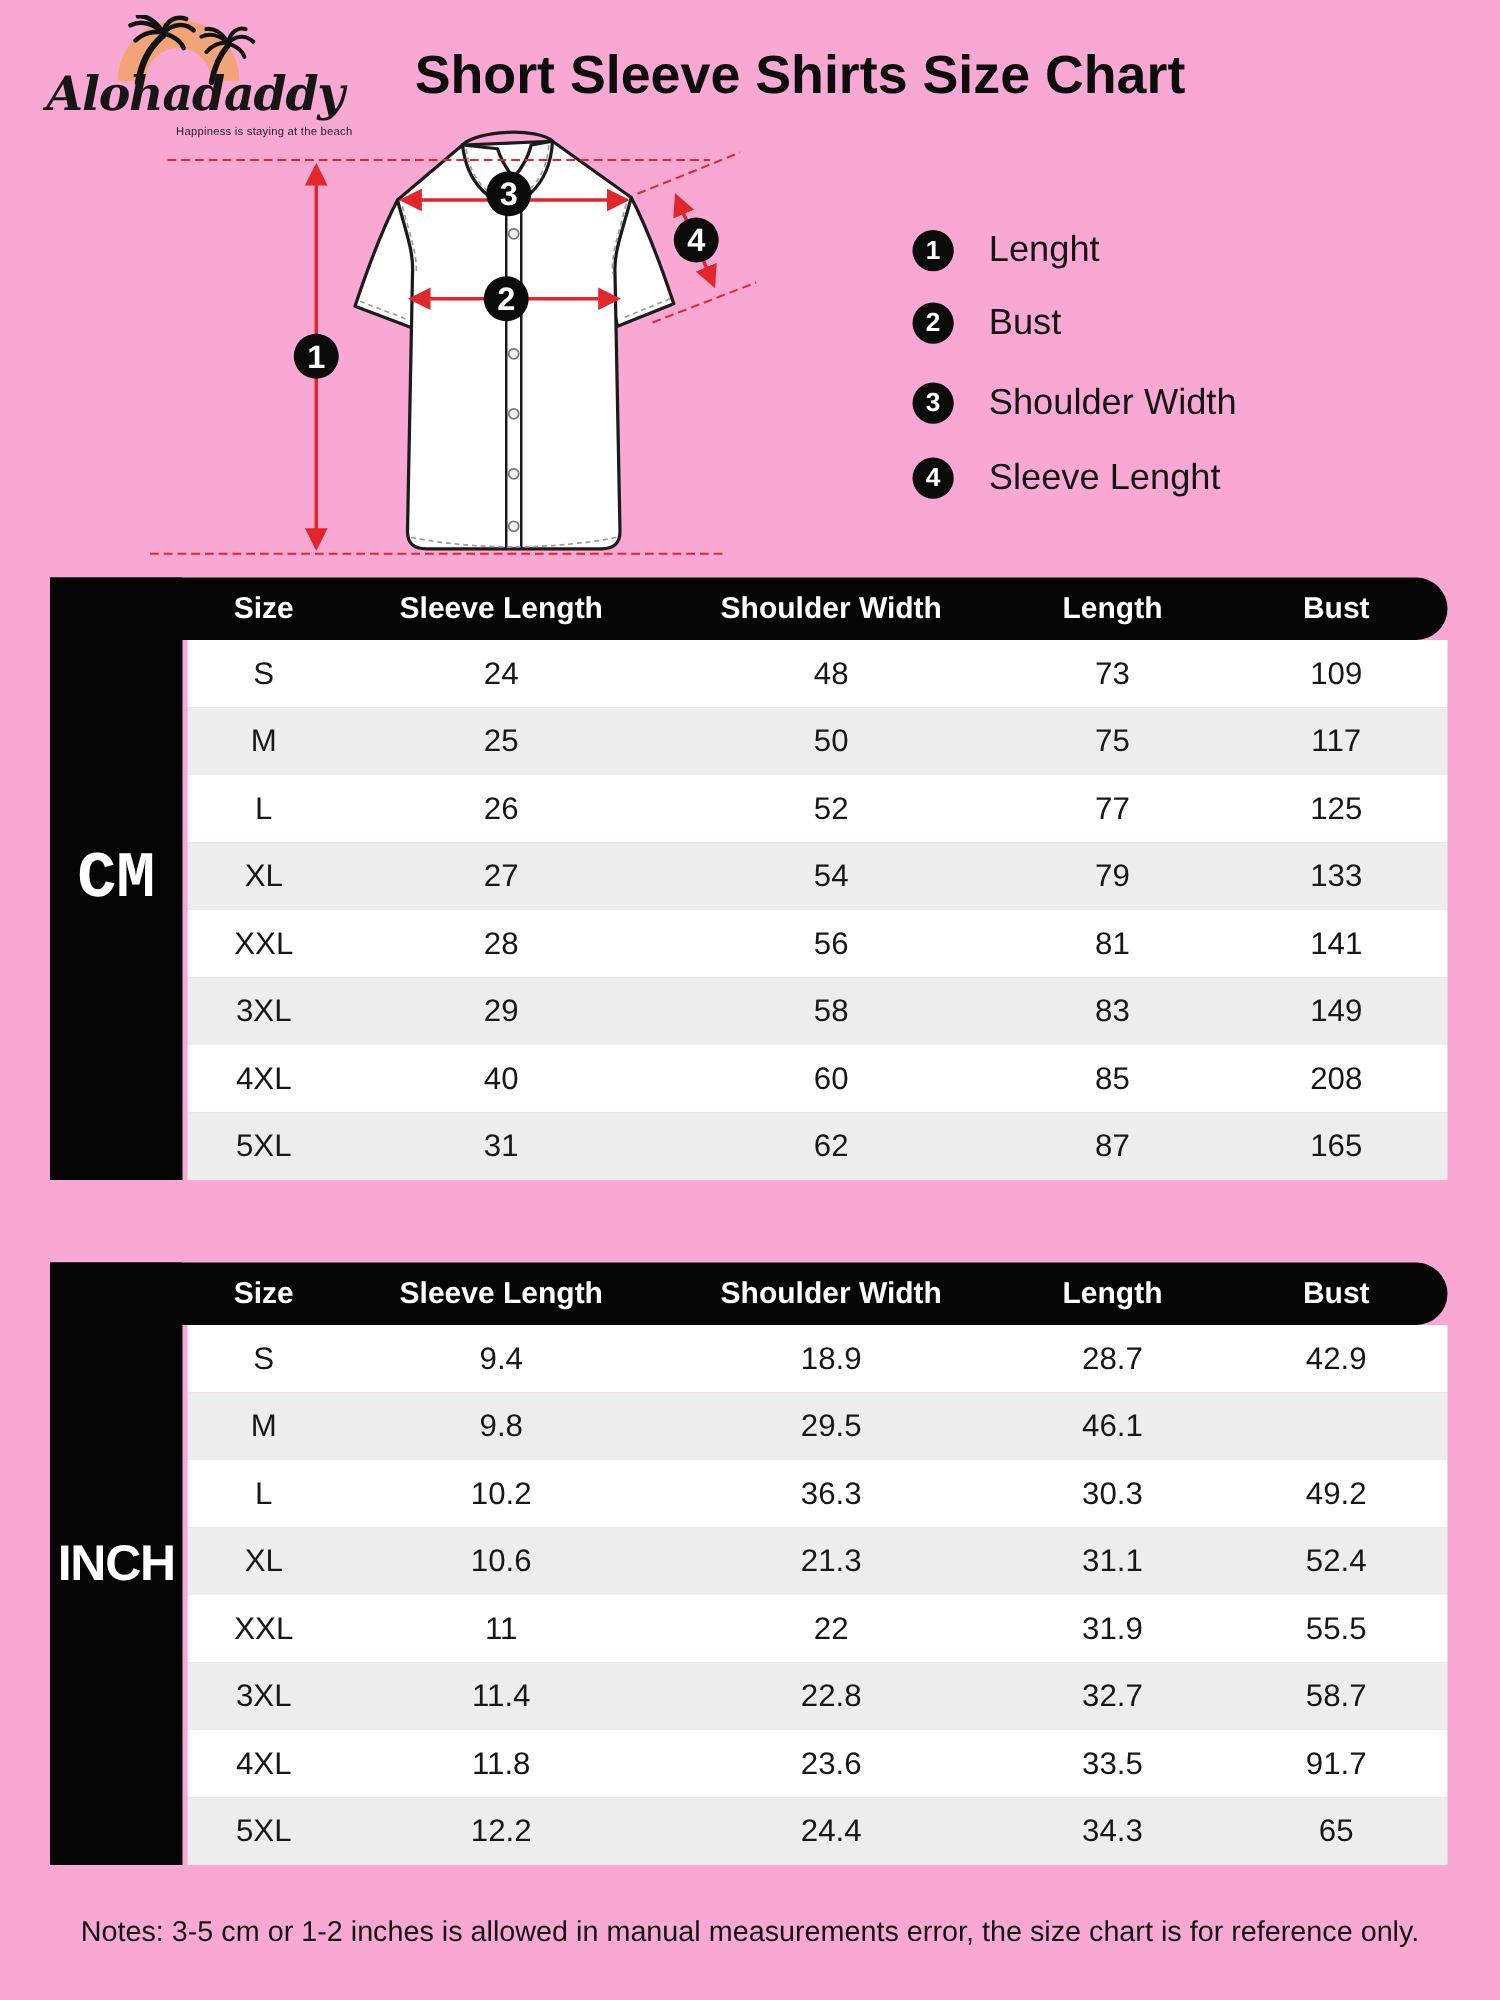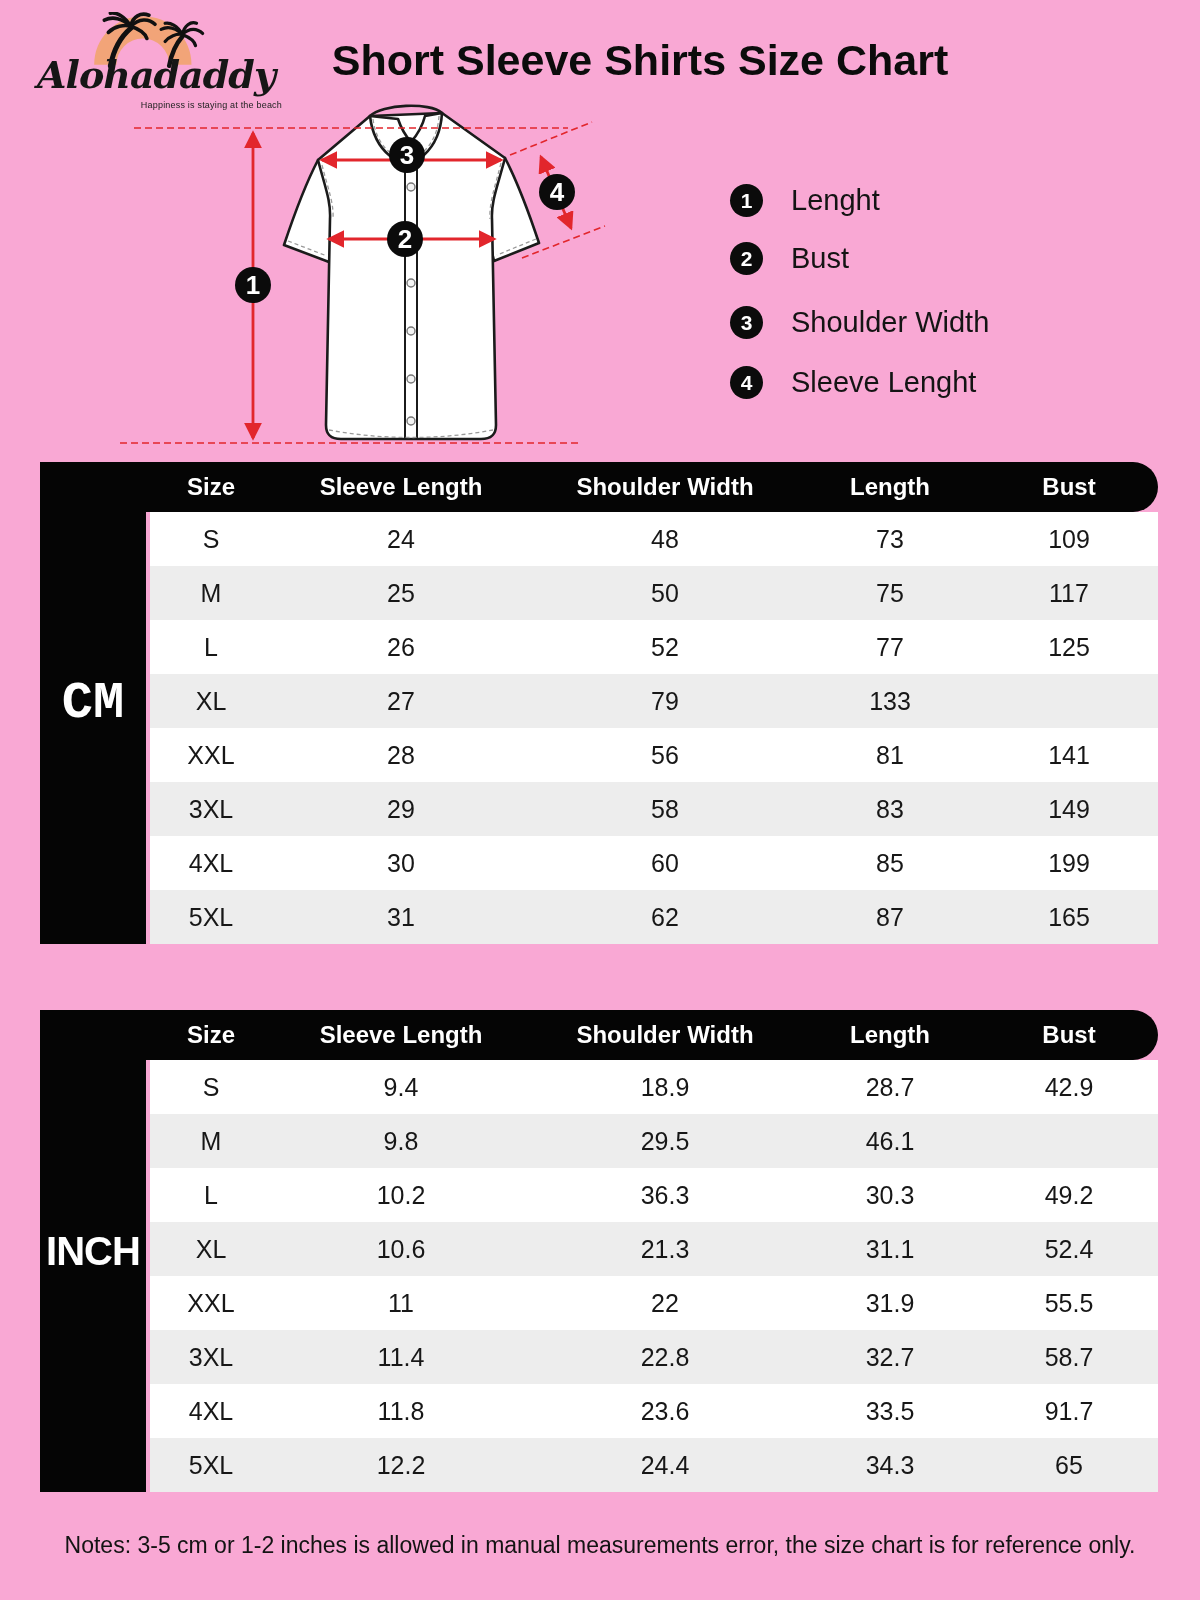--- a/index.html
+++ b/index.html
@@ -201,43 +201,44 @@
       <div class="trow">
         <div>L</div>
         <div>26</div>
         <div>52</div>
         <div>77</div>
         <div>125</div>
       </div>
       <div class="trow alt">
         <div>XL</div>
         <div>27</div>
+        <div>54</div>
         <div>79</div>
         <div>133</div>
       </div>
       <div class="trow">
         <div>XXL</div>
         <div>28</div>
         <div>56</div>
         <div>81</div>
         <div>141</div>
       </div>
       <div class="trow alt">
         <div>3XL</div>
         <div>29</div>
         <div>58</div>
         <div>83</div>
         <div>149</div>
       </div>
       <div class="trow">
         <div>4XL</div>
-        <div>30</div>
+        <div>40</div>
         <div>60</div>
         <div>85</div>
-        <div>199</div>
+        <div>208</div>
       </div>
       <div class="trow alt">
         <div>5XL</div>
         <div>31</div>
         <div>62</div>
         <div>87</div>
         <div>165</div>
       </div>
     </div>
   </div>

